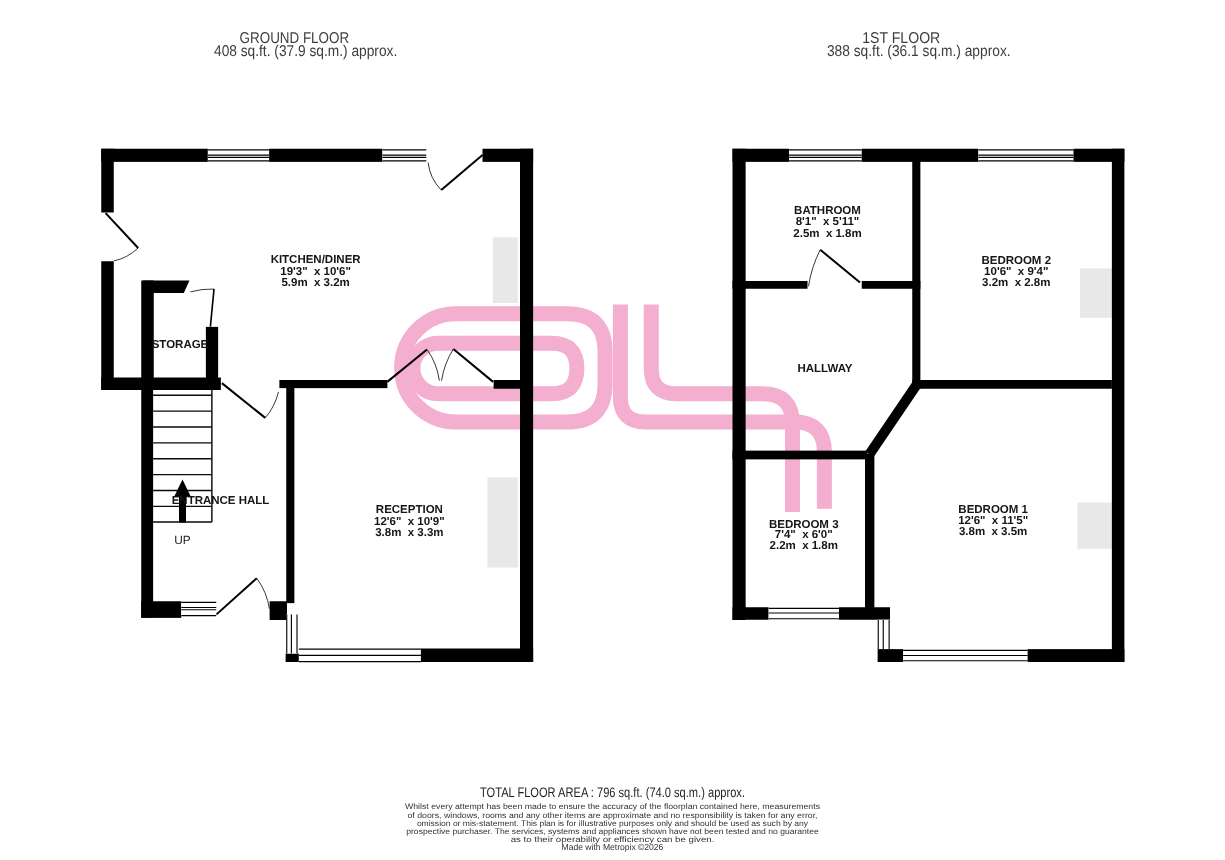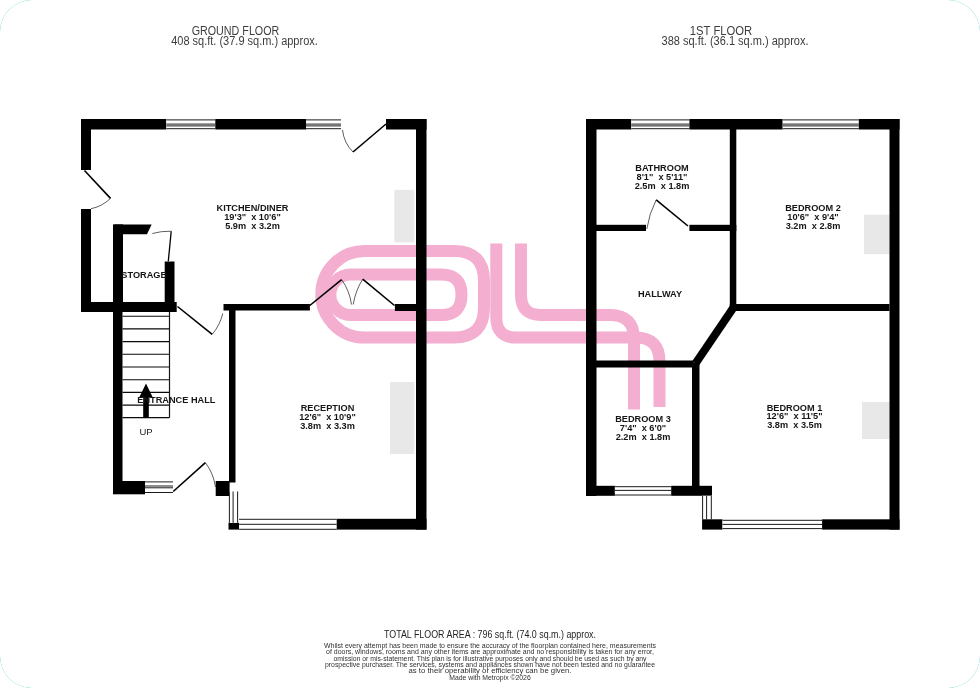--- a/index.html
+++ b/index.html
@@ -1,16 +1,16 @@
 <!DOCTYPE html>
 <html><head>
 <meta charset="utf-8">
 <style>
 html,body{margin:0;padding:0;background:#ffffff;-webkit-font-smoothing:antialiased;}
-#page{position:relative;width:980px;height:688px;background:#14b8a6;overflow:hidden;border-radius:32px;}
+#page{position:relative;width:980px;height:688px;background:#14b8a6;overflow:hidden;}
 svg{display:block;}
 text{font-family:"Liberation Sans",sans-serif;}
 .hdr{font-size:12.5px;fill:#3d3d3d;}
 .lbl{font-size:9.2px;font-weight:bold;fill:#161616;}
 .sm{font-size:6.4px;fill:#303030;}
 </style>
 </head>
 <body>
 <div id="page">
 <svg width="980" height="688" viewBox="0 0 980 688" xmlns="http://www.w3.org/2000/svg">

